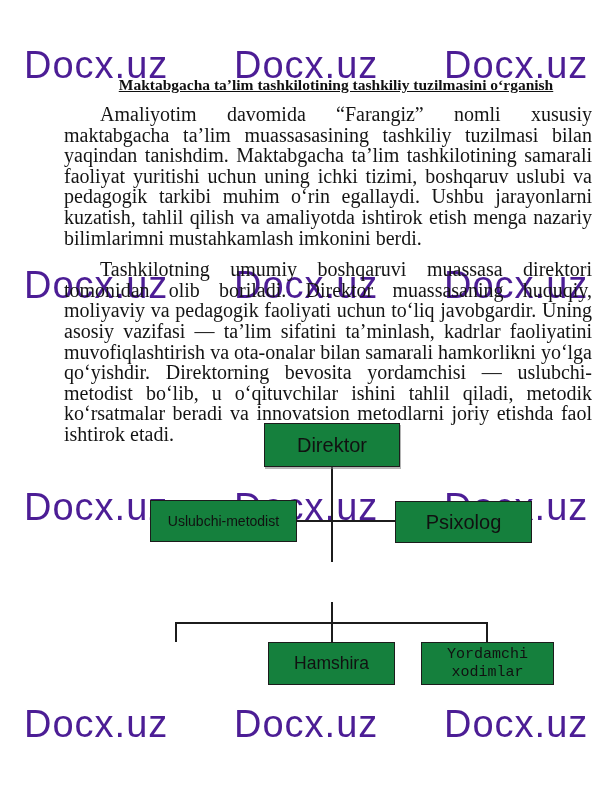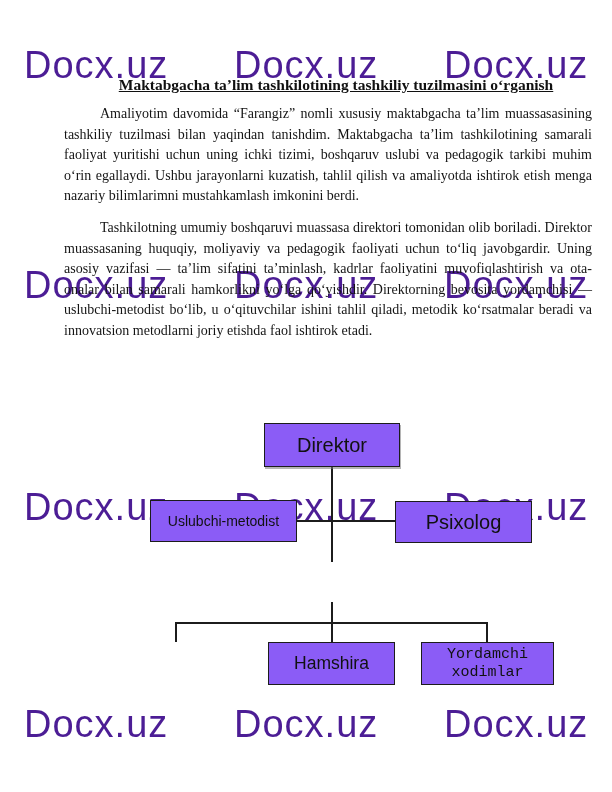--- a/index.html
+++ b/index.html
@@ -34,32 +34,32 @@
   .doc-title{
     font-size:15.5px;
     font-weight:bold;
     text-decoration:underline;
     text-align:center;
     padding-left:16px;
     margin:0 0 10px 0;
     color:#101010;
   }
   .doc-par{
-    font-size:14px;
+    font-size:20px;
     line-height:20.6px;
     text-align:justify;
     text-indent:36px;
     margin:0 0 11px 0;
   }
   
   .chart{position:absolute;left:0;top:0;width:612px;height:792px;z-index:2;}
   .node{
     position:absolute;
     box-sizing:border-box;
-    background:#8b5cf6;
+    background:#15803d;
     border:1.5px solid #1c1c1c;
     display:flex;align-items:center;justify-content:center;
     text-align:center;
     font-family:"Liberation Sans", sans-serif;
     color:#111111;
     line-height:1.2;
   }
   .n-direktor{left:264px;top:423px;width:136px;height:44px;font-size:20px;box-shadow:1px 2px 0 rgba(120,120,120,.55);}
   .n-uslubchi{left:150px;top:500px;width:147px;height:42px;font-size:14px;}
   .n-psixolog{left:395px;top:501px;width:137px;height:42px;font-size:20px;}

